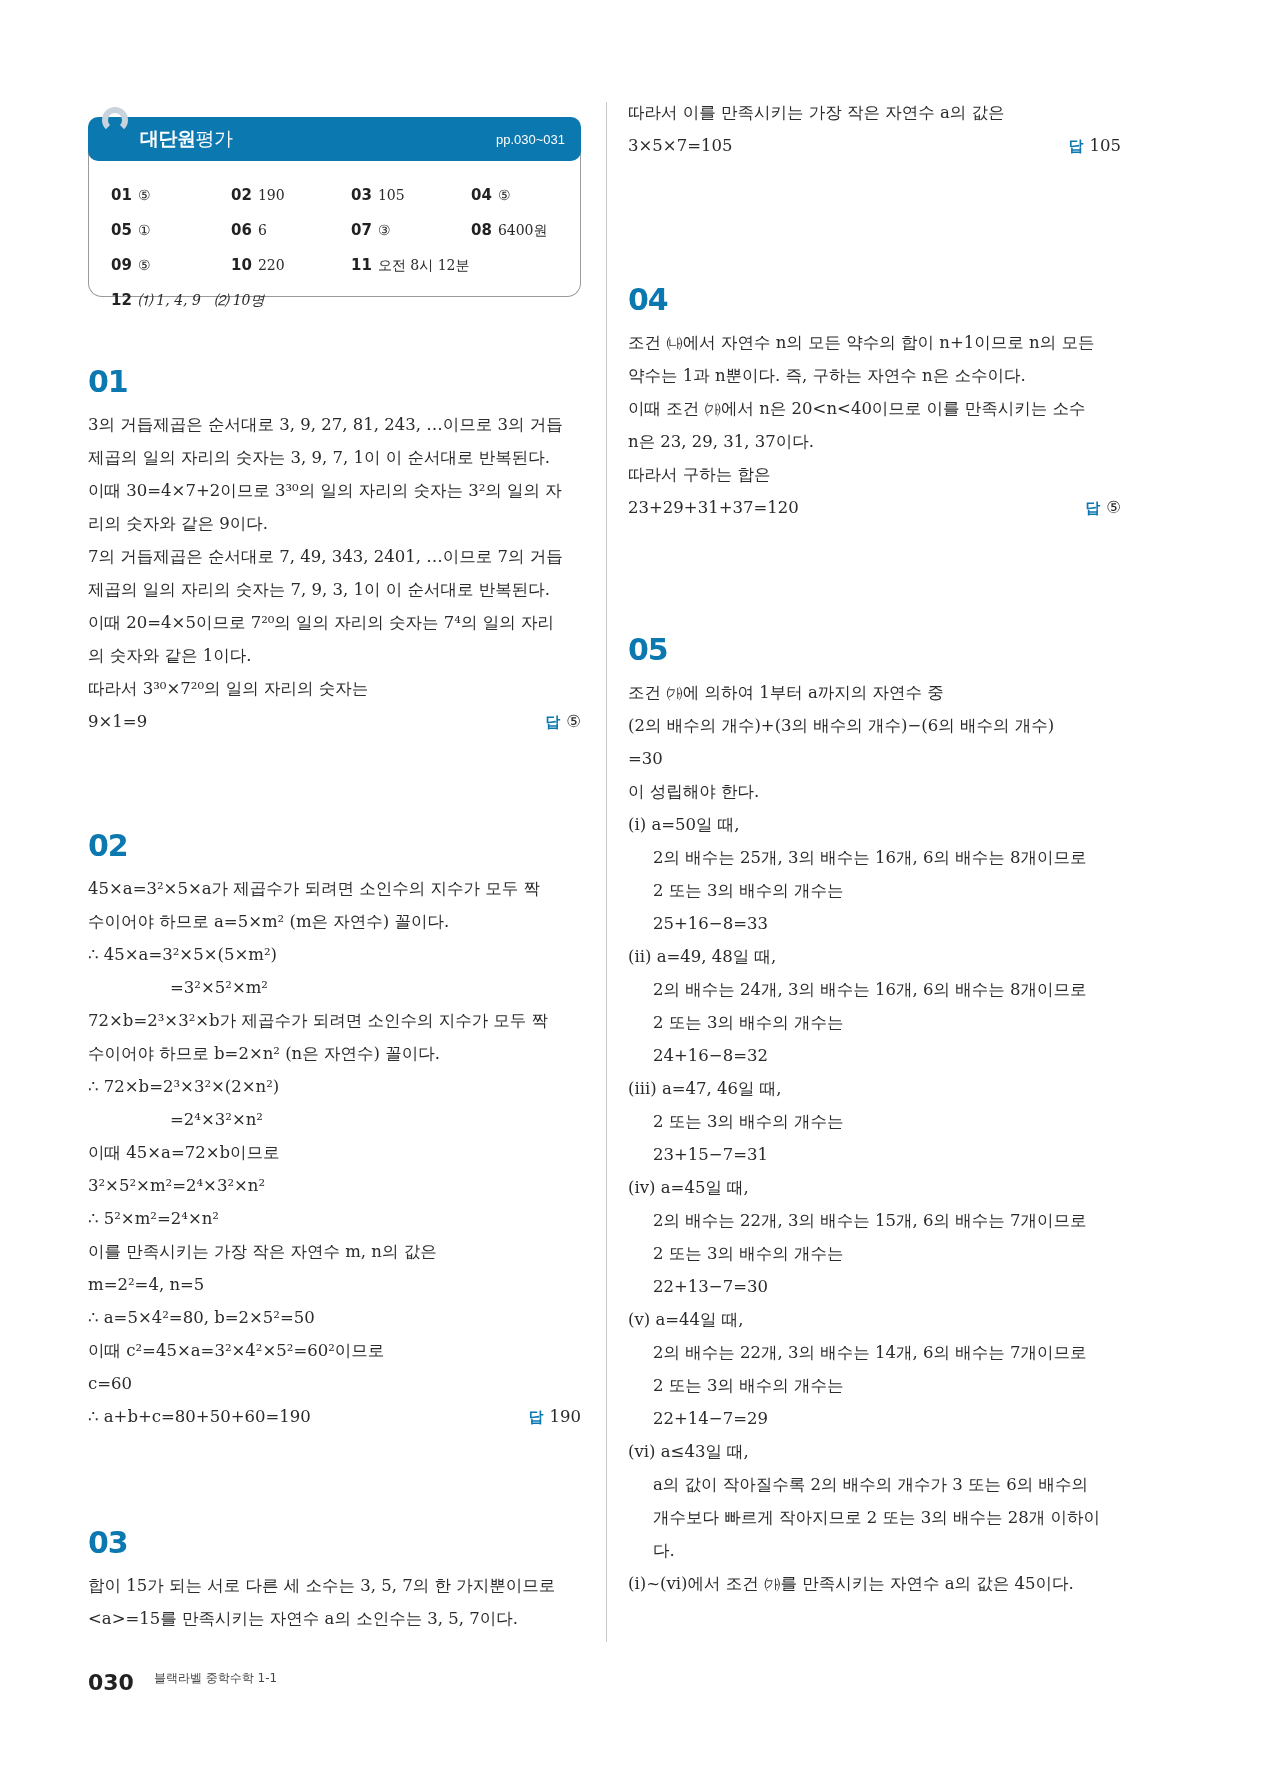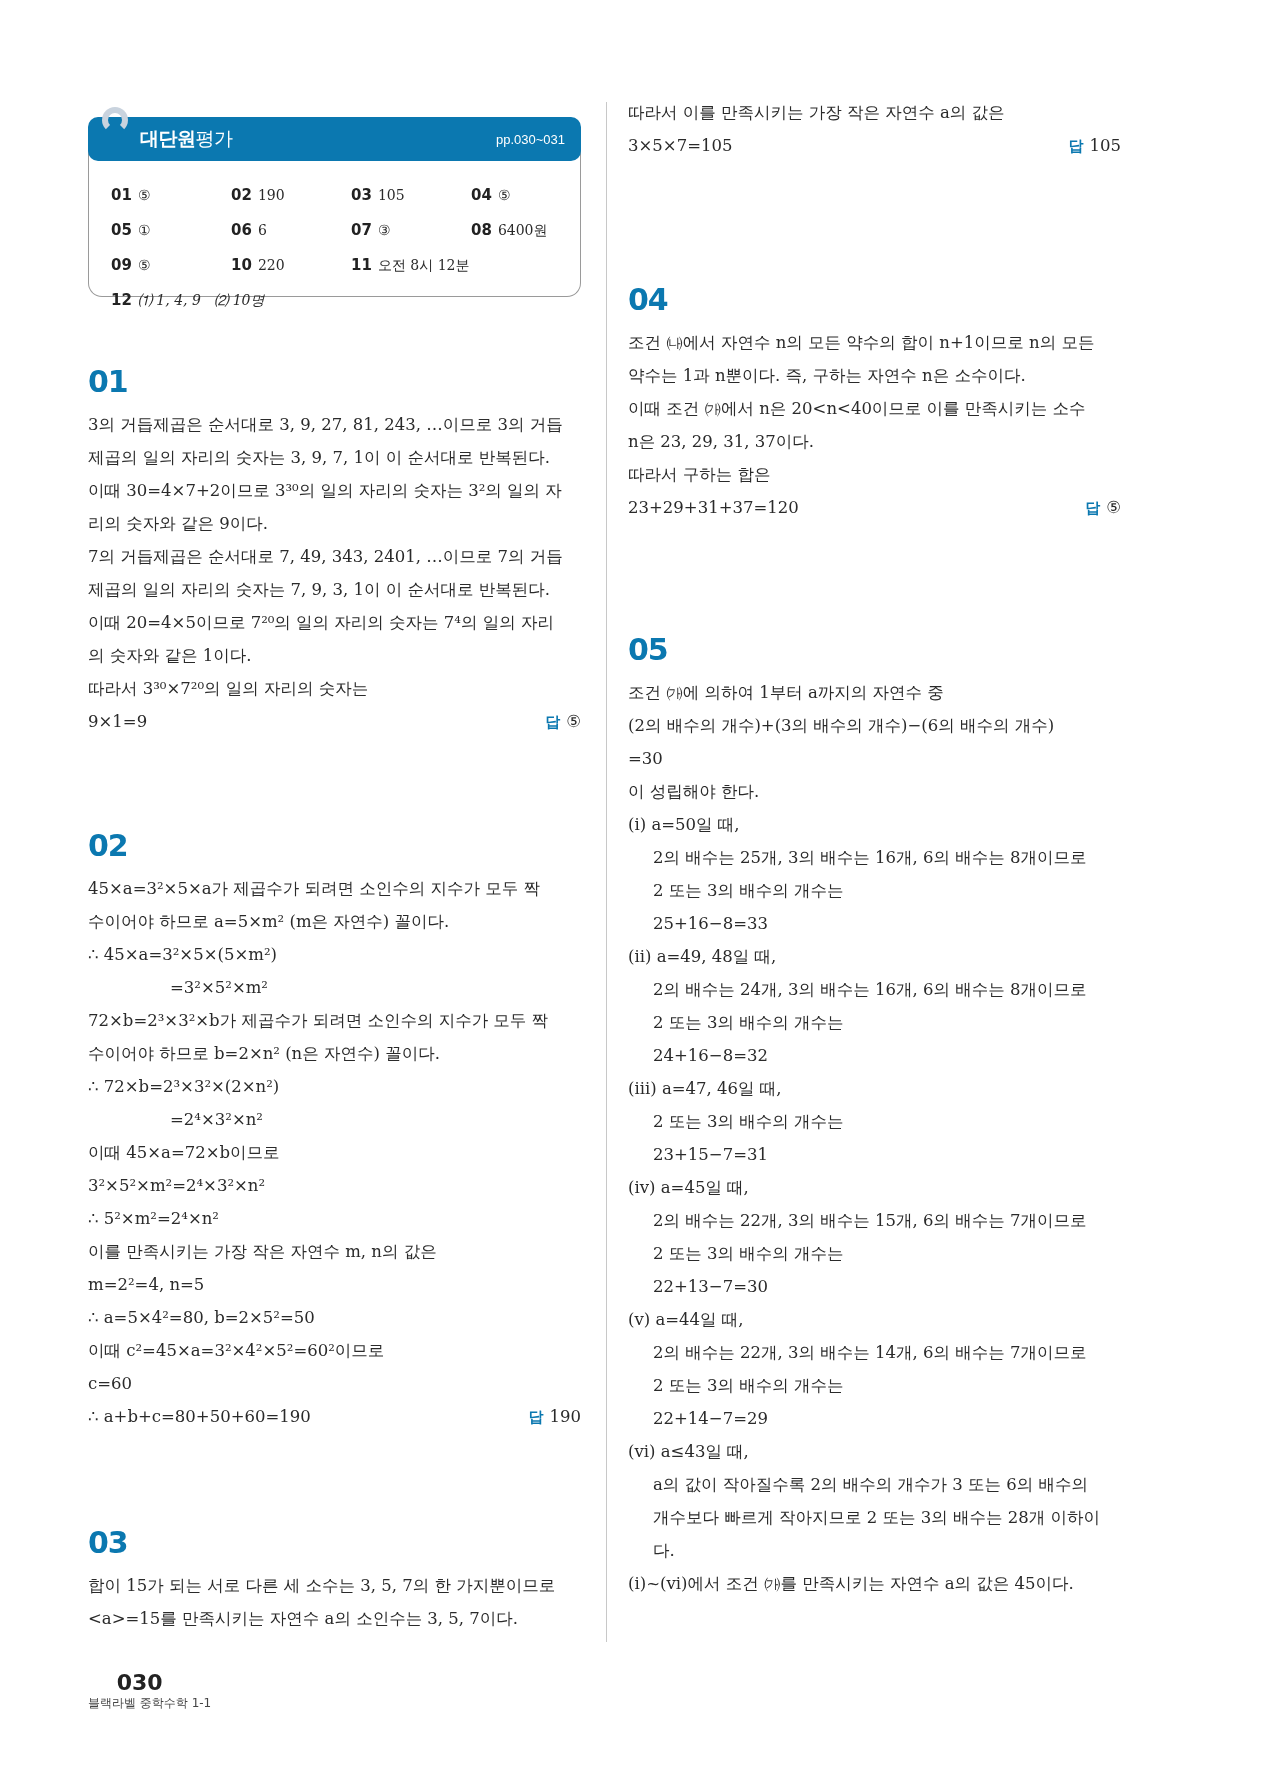--- a/index.html
+++ b/index.html
@@ -58,21 +58,21 @@
     font-size: 16.5px; line-height: 33px; height: 33px; white-space: nowrap;
     position: relative;
   }
   .line.indent1 { padding-left: 82px; }
   .line.indent2 { padding-left: 25px; }
   .answer-tag {
     position: absolute; right: 0; top: 0;
   }
   .answer-tag .dap { font-family: "DejaVu Sans", "Liberation Sans", sans-serif; color: #0b78b0; font-weight: bold; font-size: 15px; margin-right: 6px; }
 
-  .footer { position: absolute; left: 88px; top: 1670px; display: flex; align-items: center; flex-direction: column; }
+  .footer { position: absolute; left: 88px; top: 1670px; display: flex; align-items: flex-start; }
   .footer .page { font-family: "DejaVu Sans", "Liberation Sans", sans-serif; font-weight: bold; font-size: 22px; color: #222; margin-right: 20px; }
   .footer .book { font-family: "DejaVu Sans", "Liberation Sans", sans-serif; font-size: 12px; color: #444; }
 </style>
 </head>
 <body>
 
 <div class="divider"></div>
 
 <div class="summary">
   <div class="summary-head">

